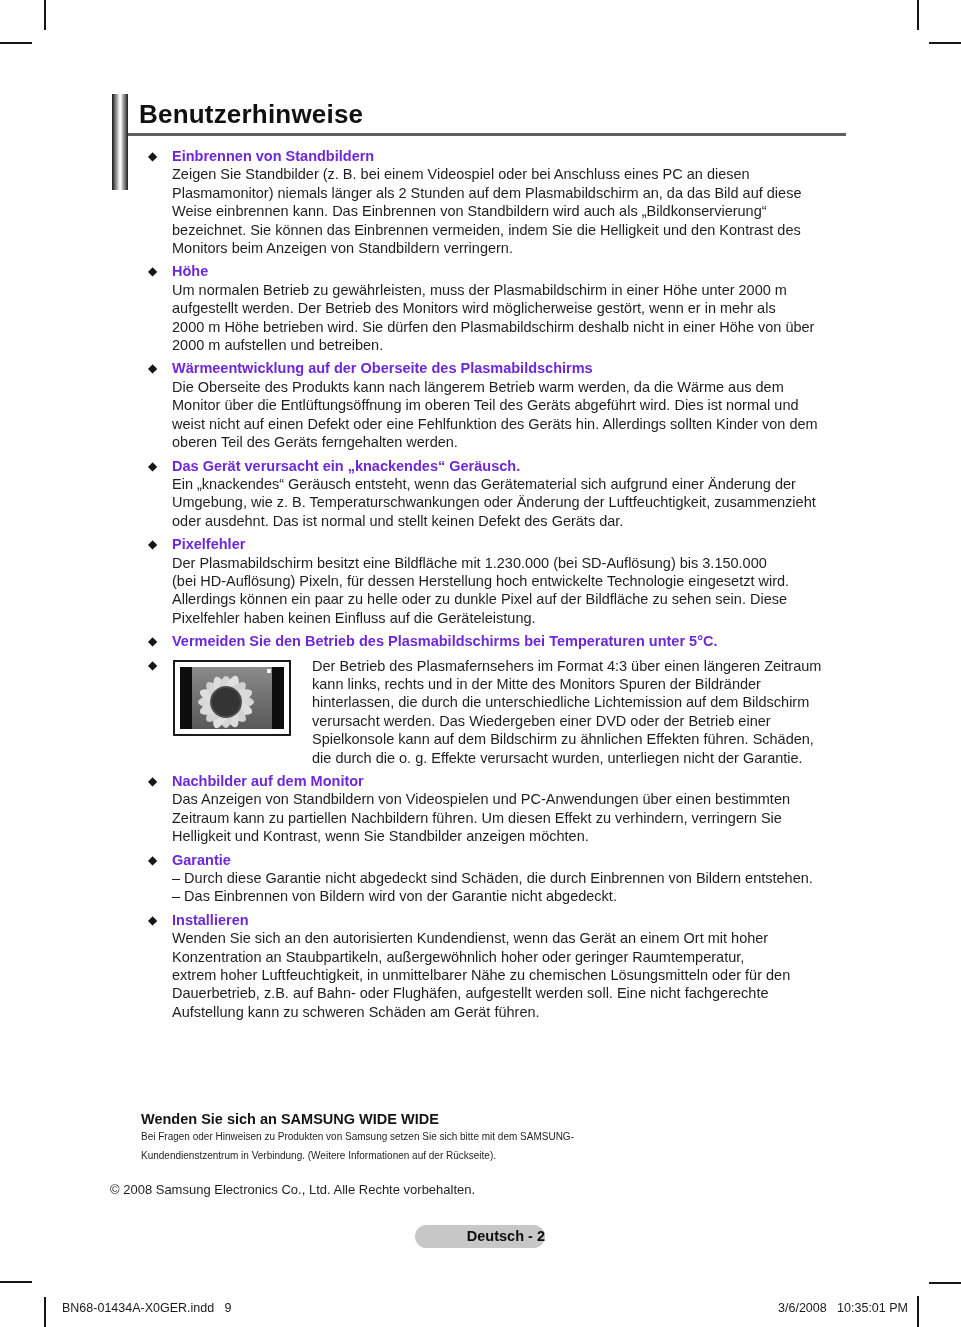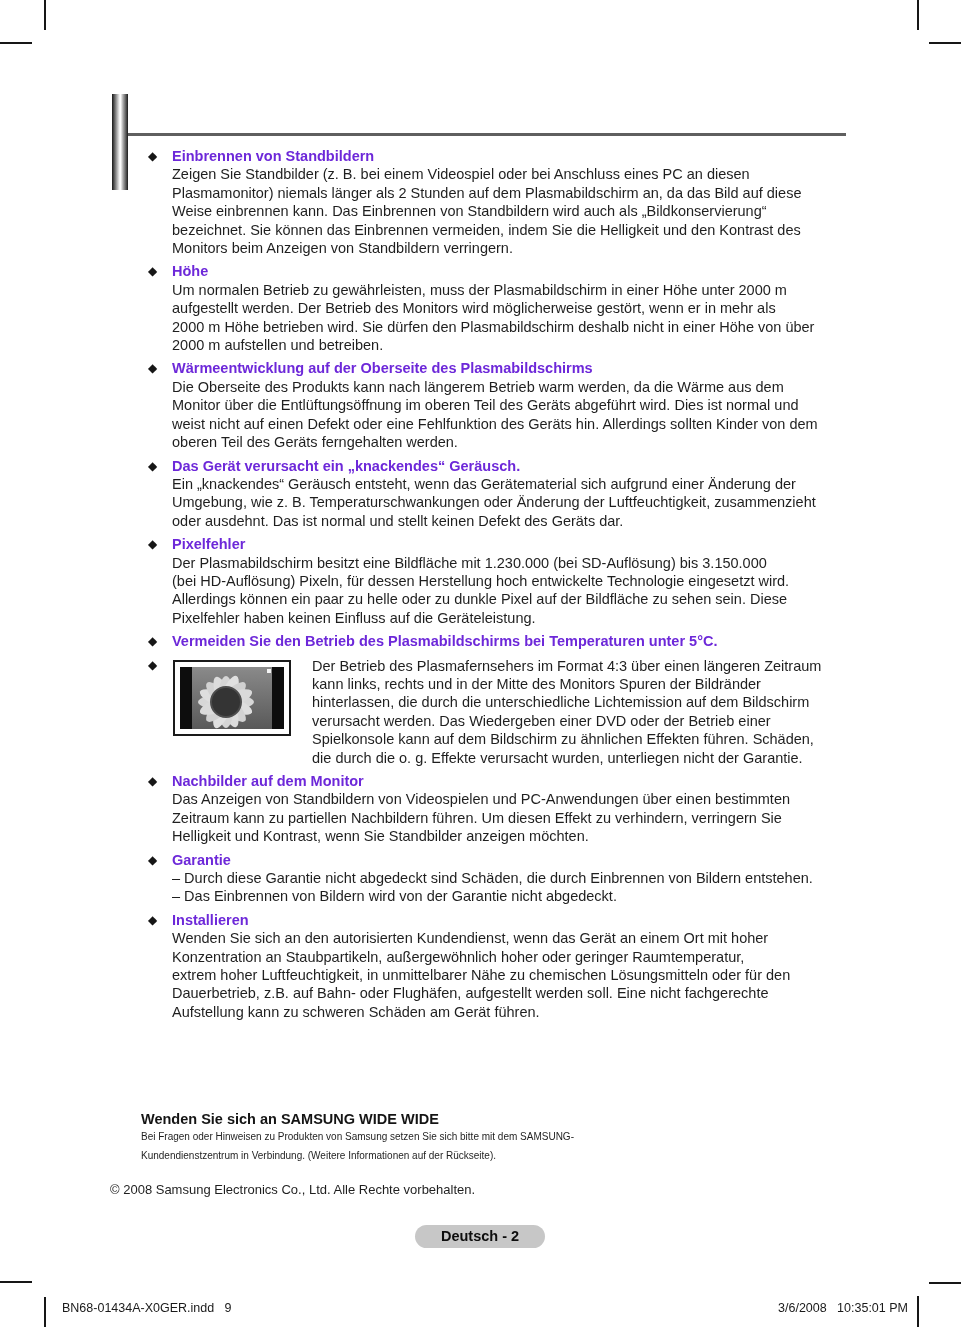--- a/index.html
+++ b/index.html
@@ -55,21 +55,21 @@
   
   .contact{position:absolute;left:141px;top:1110px;}
   .contact h3{margin:0;font-size:14.5px;font-weight:bold;line-height:18.4px;white-space:pre;color:#141414;}
   .contact p{margin:0;font-size:10px;line-height:18.4px;white-space:pre;color:#1f1f1f;}
   .copyright{position:absolute;left:110px;top:1181px;margin:0;font-size:13px;line-height:18.4px;color:#1f1f1f;white-space:pre;}
 
   
   .badge{
     position:absolute;left:415px;top:1225px;width:130px;height:23px;
     border-radius:12px;background:#c7c7c7;
-    text-align:center;font-size:14.5px;font-weight:bold;line-height:23px;color:#0d0d0d;
+    text-align:right;font-size:14.5px;font-weight:bold;line-height:23px;color:#0d0d0d;
   }
 
   
   .print-left{position:absolute;left:62px;top:1301px;font-size:12.5px;white-space:pre;color:#1a1a1a;}
   .print-right{position:absolute;right:53px;top:1301px;font-size:12.5px;white-space:pre;color:#1a1a1a;text-align:center;}
 </style>
 </head>
 <body>
 
 <div class="page">
@@ -77,20 +77,21 @@
   <div class="mark m-tl-v"></div>
   <div class="mark m-tl-h"></div>
   <div class="mark m-tr-v"></div>
   <div class="mark m-tr-h"></div>
   <div class="mark m-bl-h"></div>
   <div class="mark m-bl-v"></div>
   <div class="mark m-br-h"></div>
   <div class="mark m-br-v"></div>
 
   <div class="accent-bar"></div>
+  <h1 class="page-title">Benutzerhinweise</h1>
   <div class="title-rule"></div>
 
   <main class="content">
 
     <section class="item">
       <span class="bullet">◆</span>
       <div class="item-body">
         <h2>Einbrennen von Standbildern</h2>
         <p>Zeigen Sie Standbilder (z. B. bei einem Videospiel oder bei Anschluss eines PC an diesen
 Plasmamonitor) niemals länger als 2 Stunden auf dem Plasmabildschirm an, da das Bild auf diese

